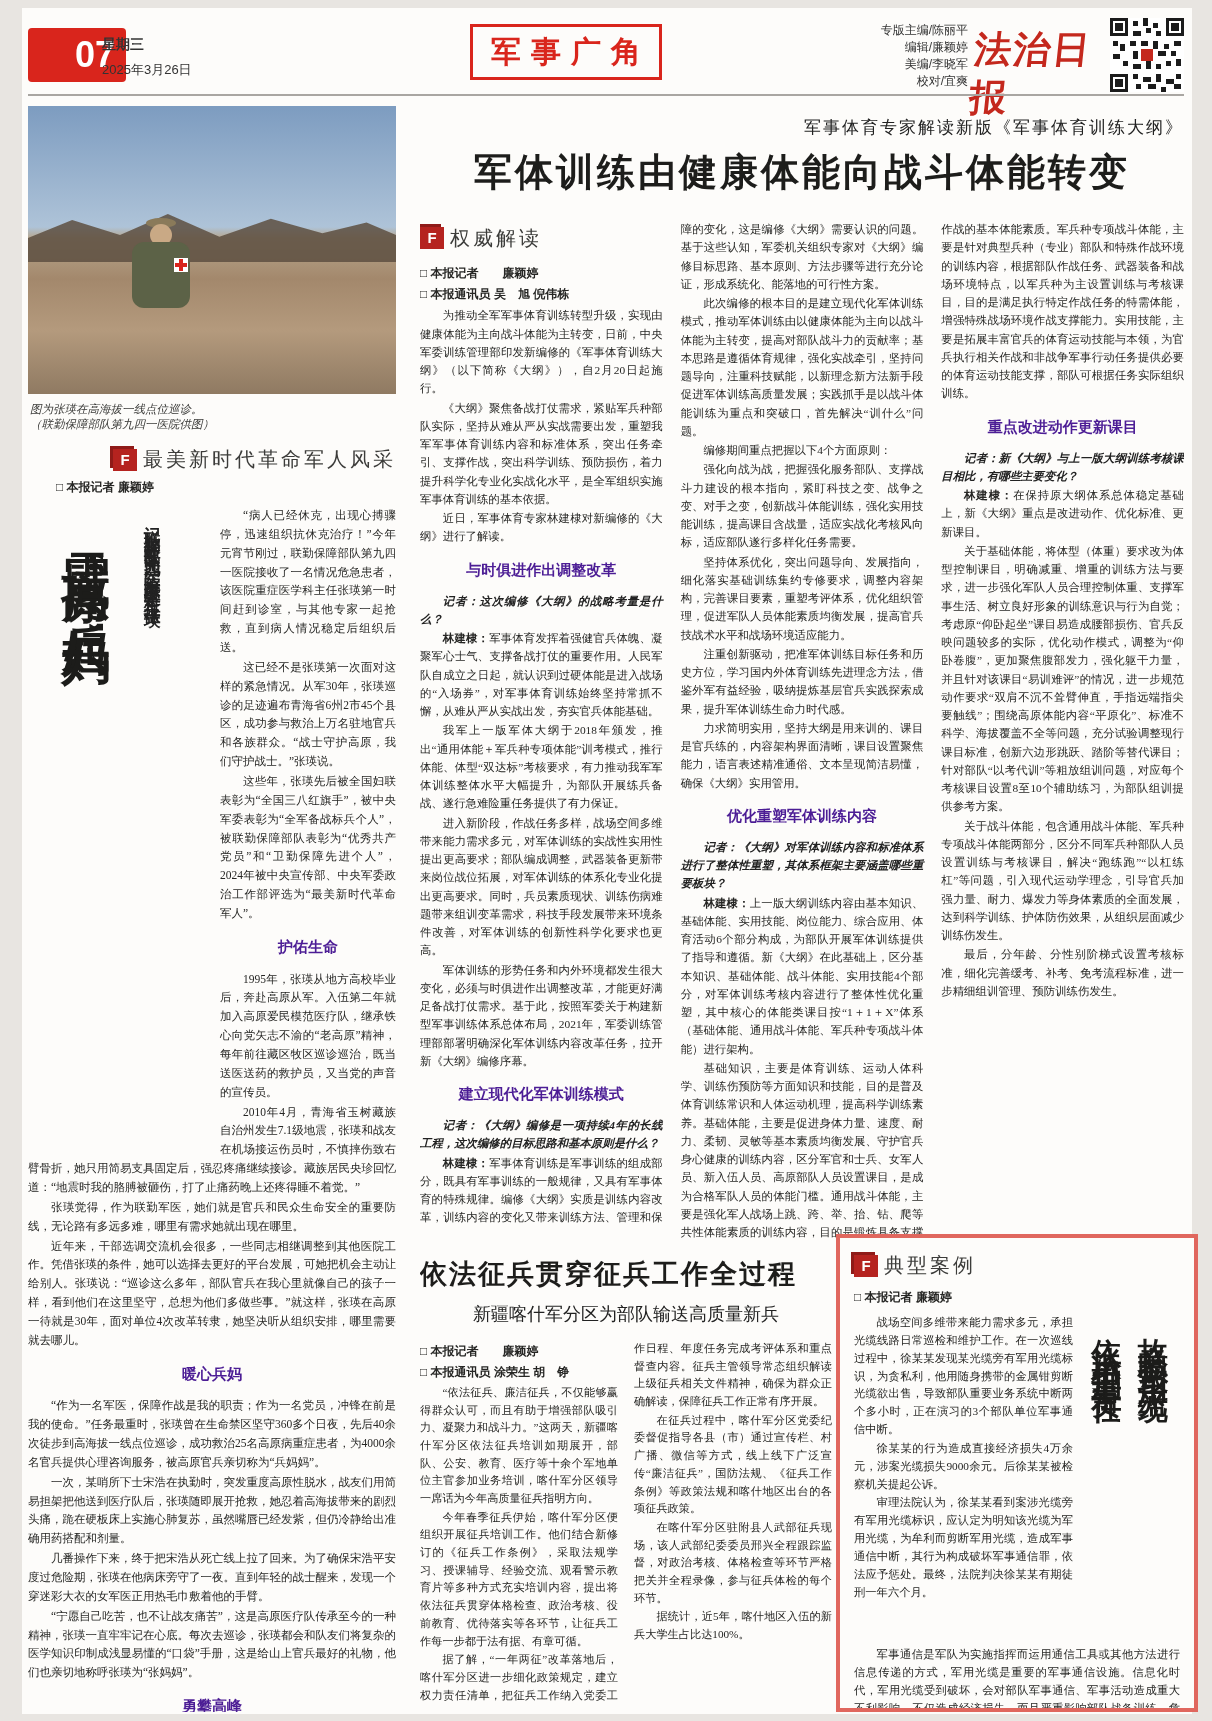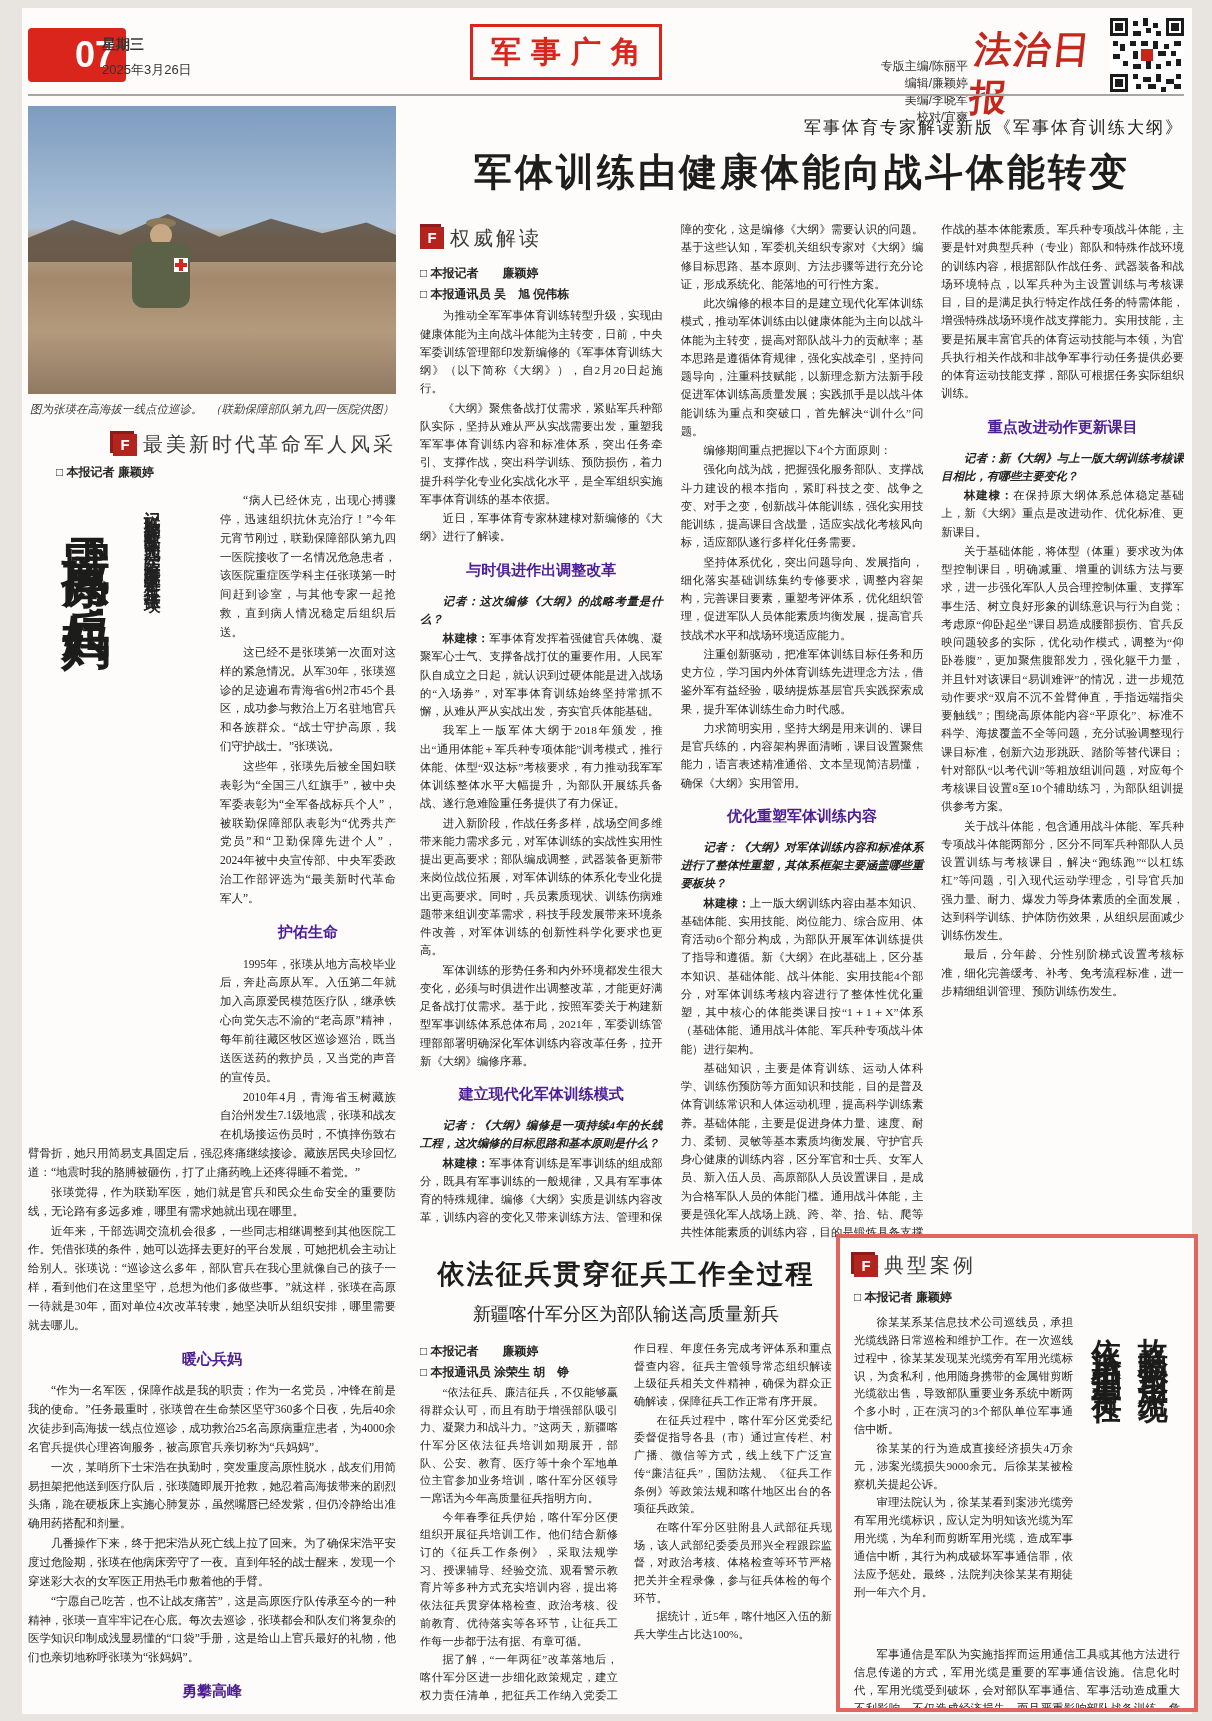--- a/index.html
+++ b/index.html
@@ -13,21 +13,21 @@
   
   .pagenum{position:absolute;left:28px;top:28px;width:62px;height:54px;background:#d9251c;color:#fff;
     font-family:"Liberation Sans",sans-serif;font-weight:bold;font-size:36px;line-height:54px;text-align:center;border-radius:4px;padding-left:36px;}
   .dateblk{position:absolute;left:102px;top:36px;font-family:"Liberation Sans",sans-serif;color:#333;}
   .dateblk .wd{font-size:14px;font-weight:bold;}
   .dateblk .dt{font-size:13px;margin-top:7px;}
   .section-box{position:absolute;left:470px;top:24px;width:186px;height:50px;border:3px solid #d9251c;
     color:#d9251c;font-family:"Liberation Sans",sans-serif;font-weight:bold;font-size:30px;line-height:50px;
     text-align:center;letter-spacing:10px;text-indent:10px;}
   .credits{position:absolute;left:838px;top:22px;width:130px;text-align:right;
-    font-family:"Liberation Sans",sans-serif;font-size:12px;line-height:16px;color:#333;margin-top:36px;}
+    font-family:"Liberation Sans",sans-serif;font-size:12px;line-height:16px;color:#333;}
   .masthead{position:absolute;left:972px;top:26px;width:150px;color:#c4281d;
     font-weight:bold;font-size:37px;line-height:48px;letter-spacing:2px;transform:skewX(-6deg);}
   .qr{position:absolute;left:1110px;top:18px;width:74px;height:74px;}
   .header-rule{position:absolute;left:28px;top:94px;width:1156px;border-top:2px solid #a9a6a2;}
   
   .fi{margin:0 0 1px 0;}
   .fi-p{text-indent:2em;}
   .fi-h{font-family:"Liberation Sans",sans-serif;font-weight:bold;text-align:center;
     font-size:15px;margin:12px 0 10px 0;color:#4c1d95;}
   .fi-q{font-weight:bold;font-style:italic;text-indent:2em;color:#222;}
@@ -43,39 +43,39 @@
   .photo{position:relative;width:368px;height:288px;overflow:hidden;background:linear-gradient(#7d9cc0 0%,#aec3d8 42%,#b7a68c 46%,#a3886c 60%,#b49a7d 78%,#8f7a62 100%);}
   .ridge{position:absolute;left:0;top:96px;width:100%;height:60px;background:#5d4f41;
     clip-path:polygon(0 60%,12% 30%,25% 55%,38% 20%,52% 58%,66% 28%,80% 52%,92% 34%,100% 55%,100% 100%,0 100%);opacity:.85;}
   .figure{position:absolute;left:96px;top:118px;width:74px;height:110px;}
   .figure .head{position:absolute;left:26px;top:0;width:22px;height:22px;border-radius:50%;background:#c9a985;}
   .figure .hat{position:absolute;left:22px;top:-6px;width:30px;height:10px;border-radius:50%;background:#8a7a5a;}
   .figure .body{position:absolute;left:8px;top:18px;width:58px;height:66px;border-radius:12px;background:#5c6247;}
   .figure .cross{position:absolute;left:50px;top:34px;width:14px;height:14px;background:#fff;}
   .figure .cross:before{content:"";position:absolute;left:5px;top:1px;width:4px;height:12px;background:#d9251c;}
   .figure .cross:after{content:"";position:absolute;left:1px;top:5px;width:12px;height:4px;background:#d9251c;}
-  .caption{display:flex;justify-content:space-between;margin:8px 2px 0 2px;font-size:11.5px;font-style:italic;color:#3a3a38;}
+  .caption{display:flex;justify-content:space-between;margin:8px 2px 0 2px;font-size:11.5px;font-style:italic;color:#3a3a38;flex-direction:column;}
   .hero-badge{justify-content:flex-end;margin:14px 0 4px 0;}
   .left-byline{font-family:"Liberation Sans",sans-serif;font-weight:bold;font-size:12px;margin:6px 0 10px 28px;}
   .left-body{font-size:11.5px;line-height:1.64;text-align:justify;}
   .vtitle-float{float:left;width:192px;height:648px;display:flex;flex-direction:row;align-items:flex-start;
     justify-content:flex-start;padding-top:8px;box-sizing:border-box;}
   .vtitle{writing-mode:vertical-rl;font-family:"Liberation Sans",sans-serif;font-size:48px;font-weight:600;
     letter-spacing:9px;color:#1c1c1a;margin-left:18px;height:630px;}
   .vsub{writing-mode:vertical-rl;font-size:16.5px;font-weight:bold;letter-spacing:4px;height:620px;margin-left:14px;color:#222;}
   
   .main-art{position:absolute;left:420px;top:116px;width:764px;height:1132px;overflow:hidden;}
   .kicker{text-align:right;font-size:17px;letter-spacing:2px;color:#222;font-family:"Liberation Sans",sans-serif;}
   .headline{text-align:center;font-size:38px;font-weight:600;letter-spacing:3px;color:#1d1d1b;
     font-family:"Liberation Sans",sans-serif;margin-top:8px;}
   .main-cols{margin-top:22px;height:1024px;column-count:3;column-gap:18px;column-fill:auto;
     font-size:11.4px;line-height:1.60;text-align:justify;overflow:hidden;}
   
   .bottom-art{position:absolute;left:420px;top:1256px;width:412px;height:456px;overflow:hidden;}
-  .b-headline{text-align:center;font-size:27px;font-weight:600;letter-spacing:2px;
+  .b-headline{font-size:27px;font-weight:600;letter-spacing:2px;
     font-family:"Liberation Sans",sans-serif;color:#1d1d1b;}
   .b-subhead{text-align:center;font-size:18px;font-family:"Liberation Sans",sans-serif;color:#222;margin-top:10px;}
   .b-cols{margin-top:14px;height:376px;column-count:2;column-gap:16px;column-fill:auto;
     font-size:11.2px;line-height:1.58;text-align:justify;overflow:hidden;}
   
   .case-box{position:absolute;left:836px;top:1234px;width:362px;height:478px;box-sizing:border-box;
     border:4px solid #e0675e;background:#fdfcfa;padding:12px 14px 10px 14px;overflow:hidden;}
   .case-byline{font-family:"Liberation Sans",sans-serif;font-weight:bold;font-size:12px;margin:2px 0 8px 0;}
   .case-top{display:flex;gap:10px;}
   .case-col{flex:1;font-size:11.3px;line-height:1.58;text-align:justify;}
@@ -254,21 +254,21 @@
 </div>
 
 <div class="case-box">
   <div class="badge-row">
     <span class="cube">F</span>
     <span class="badge-text">典型案例</span>
   </div>
   <div class="case-byline">□ 本报记者 廉颖婷</div>
   <div class="case-top">
     <div class="case-col">
-        <div class="fi fi-p">徐某某系某信息技术公司巡线员，承担光缆线路日常巡检和维护工作。在一次巡线过程中，徐某某发现某光缆旁有军用光缆标识，为贪私利，他用随身携带的金属钳剪断光缆欲出售，导致部队重要业务系统中断两个多小时，正在演习的3个部队单位军事通信中断。</div>
+        <div class="fi fi-p">战场空间多维带来能力需求多元，承担光缆线路日常巡检和维护工作。在一次巡线过程中，徐某某发现某光缆旁有军用光缆标识，为贪私利，他用随身携带的金属钳剪断光缆欲出售，导致部队重要业务系统中断两个多小时，正在演习的3个部队单位军事通信中断。</div>
         <div class="fi fi-p">徐某某的行为造成直接经济损失4万余元，涉案光缆损失9000余元。后徐某某被检察机关提起公诉。</div>
         <div class="fi fi-p">审理法院认为，徐某某看到案涉光缆旁有军用光缆标识，应认定为明知该光缆为军用光缆，为牟利而剪断军用光缆，造成军事通信中断，其行为构成破坏军事通信罪，依法应予惩处。最终，法院判决徐某某有期徒刑一年六个月。</div>
       </div>
     <div class="case-vtitle"><span>故意损毁军用光缆</span>
 <span>依法承担刑事责任</span></div>
   </div>
   <div class="case-bottom">
       <div class="fi fi-p">军事通信是军队为实施指挥而运用通信工具或其他方法进行信息传递的方式，军用光缆是重要的军事通信设施。信息化时代，军用光缆受到破坏，会对部队军事通信、军事活动造成重大不利影响，不仅造成经济损失，而且严重影响部队战备训练，危害国防利益和国家安全。法院对徐某某犯罪行为依法予以惩处，彰显了人民法院坚决打击危害国防利益、损害军队战斗力犯罪的坚定决心和保障军事通信安全的坚定立场，以及对故意破坏军事设施必担责的鲜明态度。</div>
     </div>
 </div>

